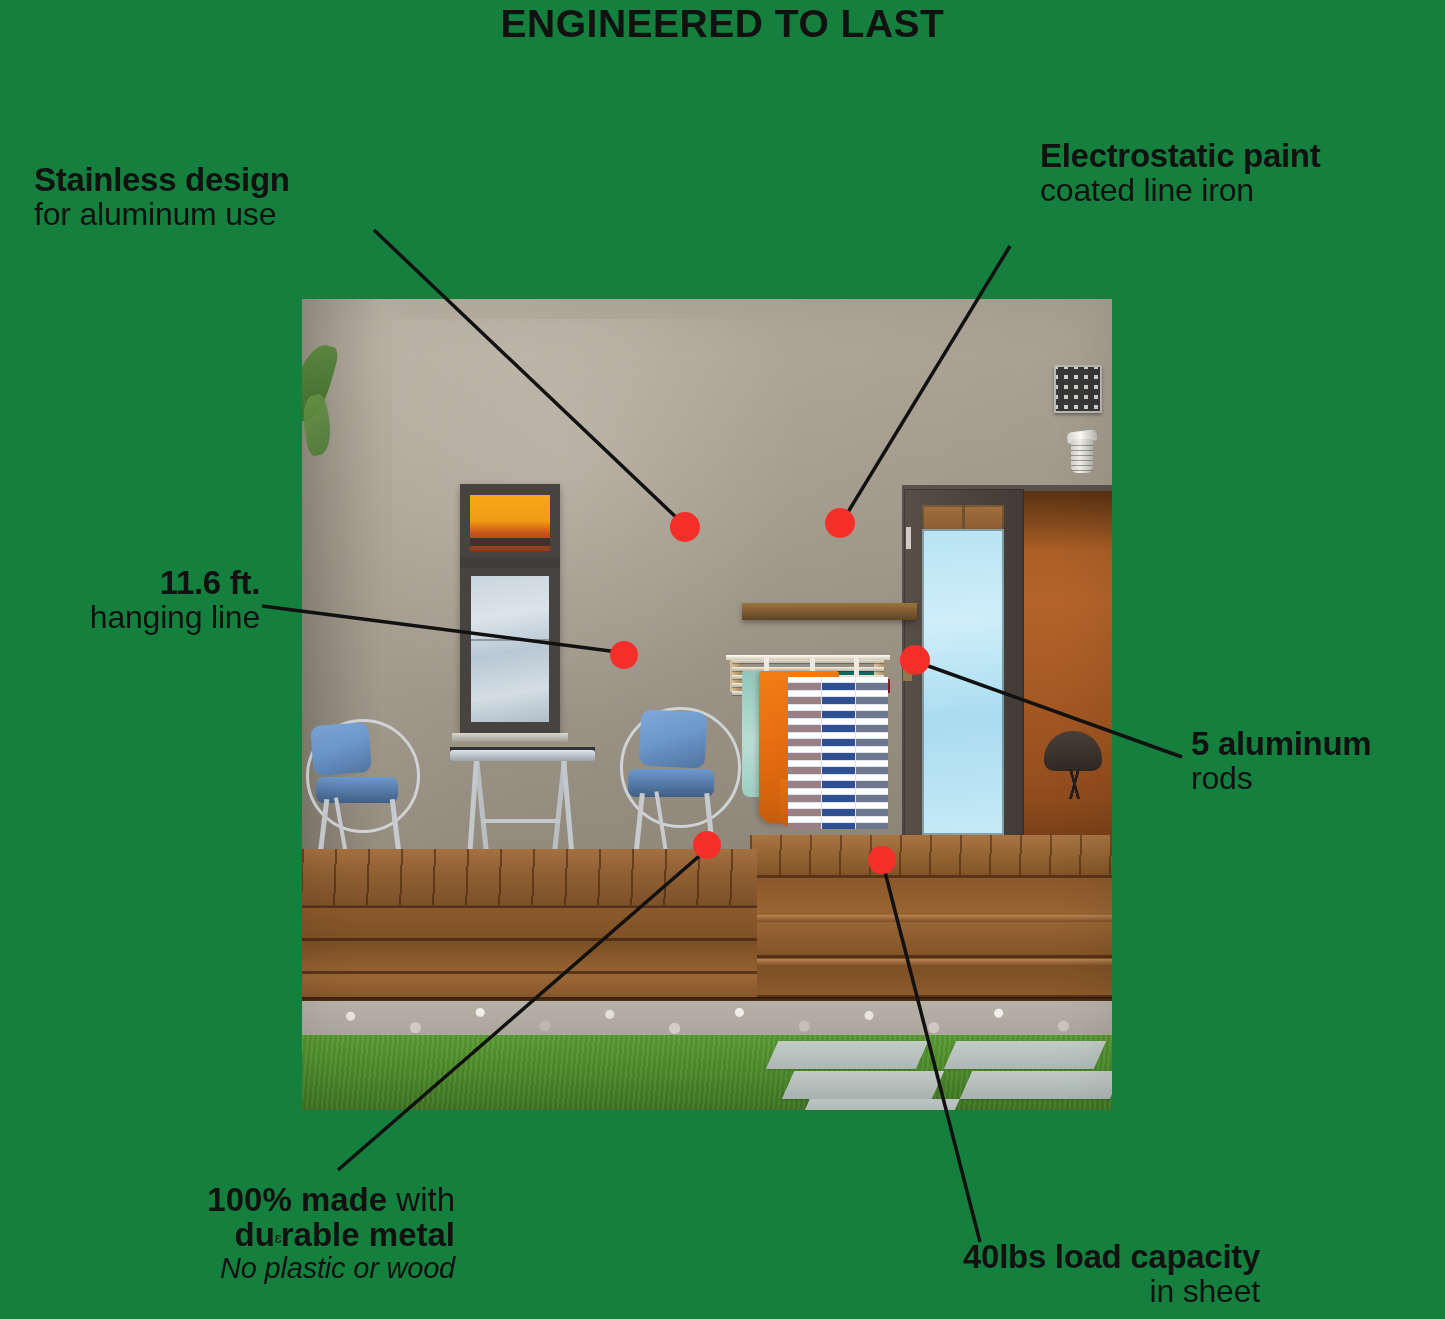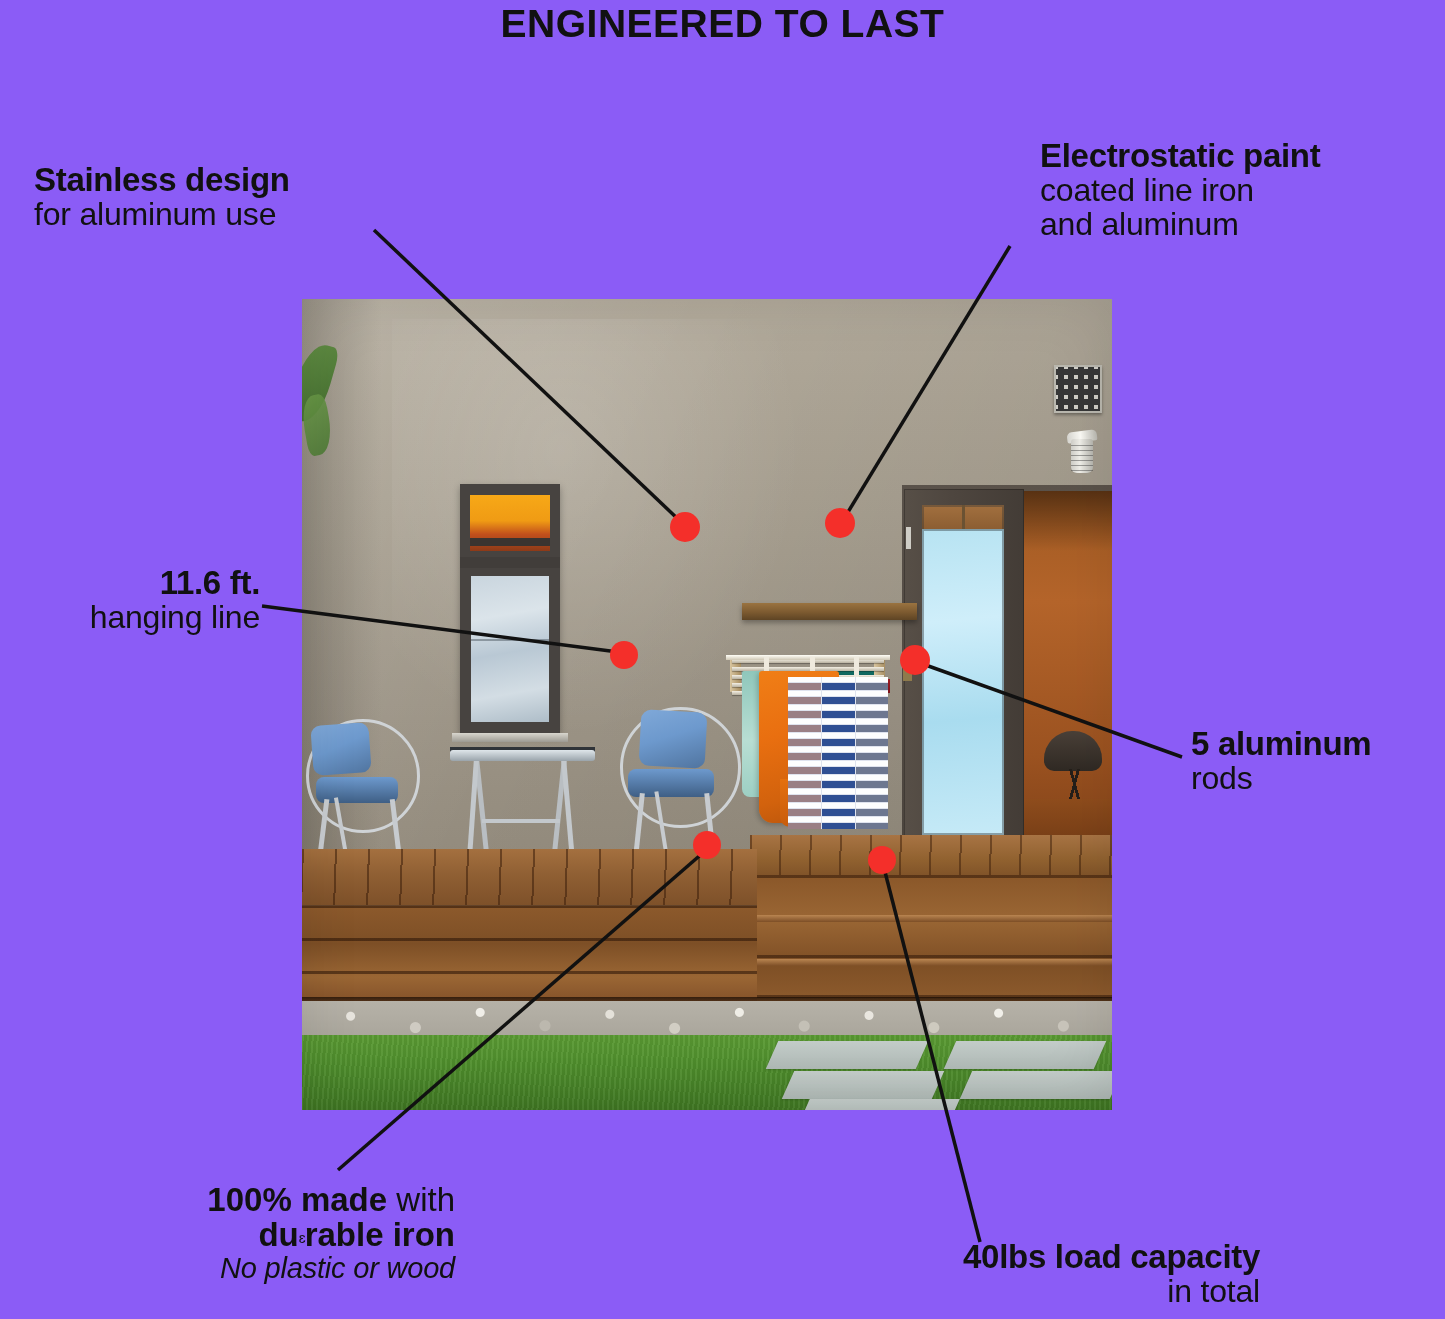--- a/index.html
+++ b/index.html
@@ -10,21 +10,21 @@
   }
   body {
     font-family: "Liberation Sans", sans-serif;
     color: #111111;
     -webkit-font-smoothing: antialiased;
   }
   #page {
     position: relative;
     width: 1445px;
     height: 1319px;
-    background: #8b5cf6;
+    background: #15803d;
     overflow: hidden;
   }
 
   
   .headline {
     position: absolute;
     left: 0;
     top: 0;
     width: 1445px;
     text-align: center;
@@ -552,37 +552,36 @@
   </svg>
 
   <div class="callout align-left" style="left:34px; top:163px;">
     <span class="hl">Stainless design</span>
     <span class="sub">for aluminum use</span>
   </div>
 
   <div class="callout align-left" style="left:1040px; top:139px;">
     <span class="hl">Electrostatic paint</span>
     <span class="sub">coated line iron</span>
-    <span class="sub">and aluminum</span>
   </div>
 
   <div class="callout align-right" style="left:0px; top:566px; width:260px;">
     <span class="hl">11.6 ft.</span>
     <span class="sub">hanging line</span>
   </div>
 
   <div class="callout align-left" style="left:1191px; top:727px;">
     <span class="hl">5 aluminum</span>
     <span class="sub">rods</span>
   </div>
 
   <div class="callout align-right" style="left:50px; top:1170px; width:405px;margin-top:13px;">
     <span class="mixed-line"><b>100% made</b> <span class="reg">with</span></span>
-    <span class="mixed-line"><b>du</b><span class="tiny-mark">ɛ</span><b>rable iron</b></span>
+    <span class="mixed-line"><b>du</b><span class="tiny-mark">ɛ</span><b>rable metal</b></span>
     <span class="sub small">No plastic or wood</span>
   </div>
 
   <div class="callout align-right" style="left:760px; top:1240px; width:500px;">
     <span class="hl">40lbs load capacity</span>
-    <span class="sub">in total</span>
+    <span class="sub">in sheet</span>
   </div>
 
 </div>
 
 </body></html>

